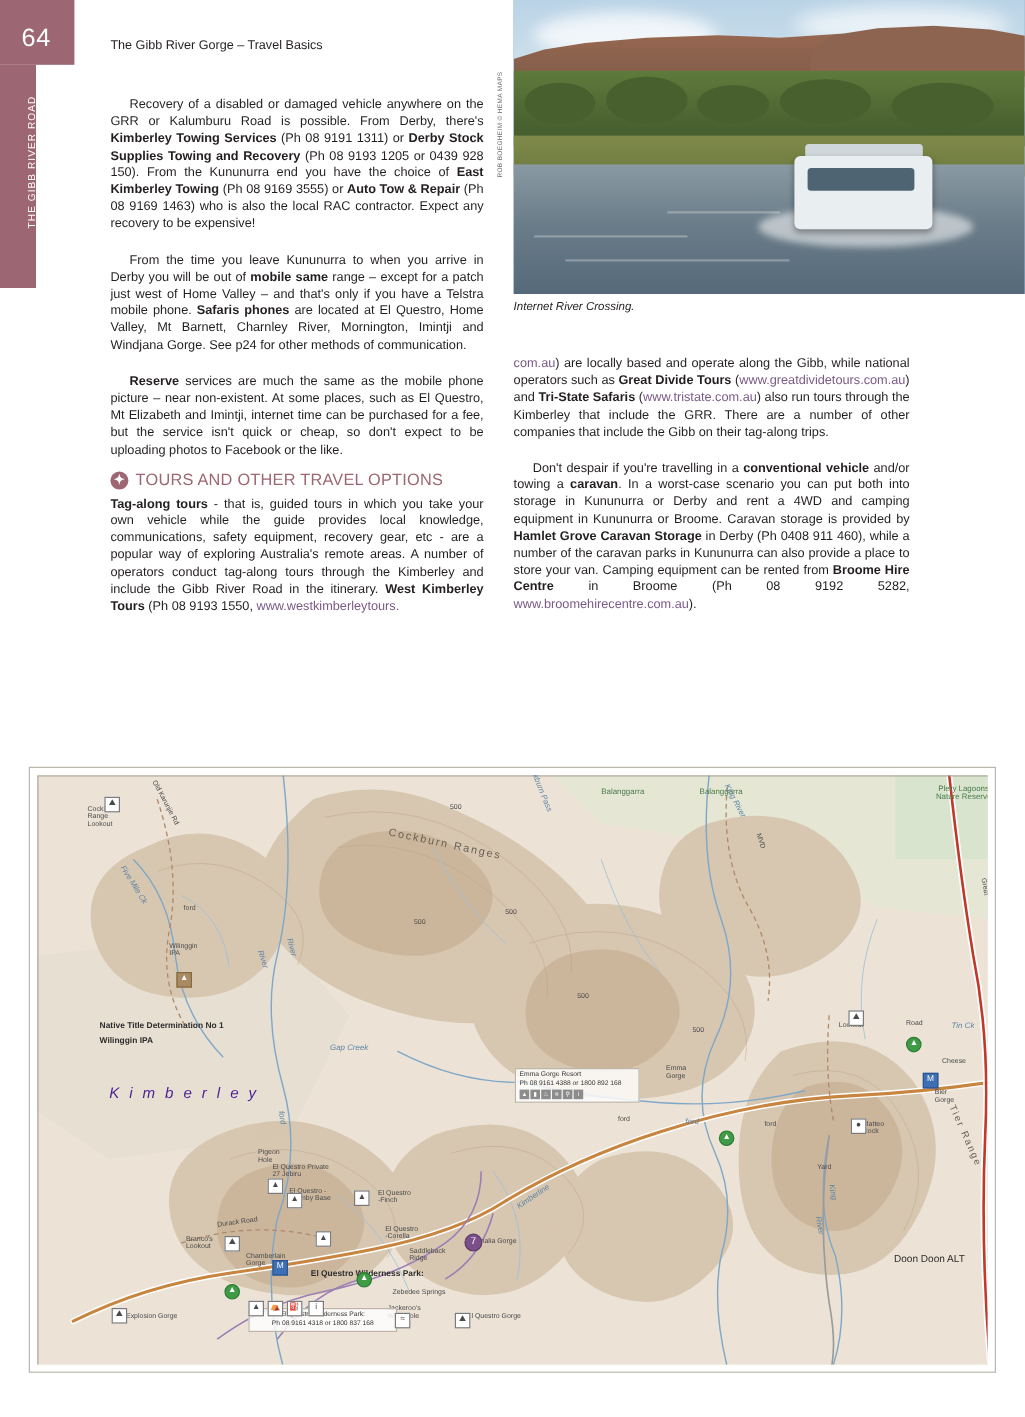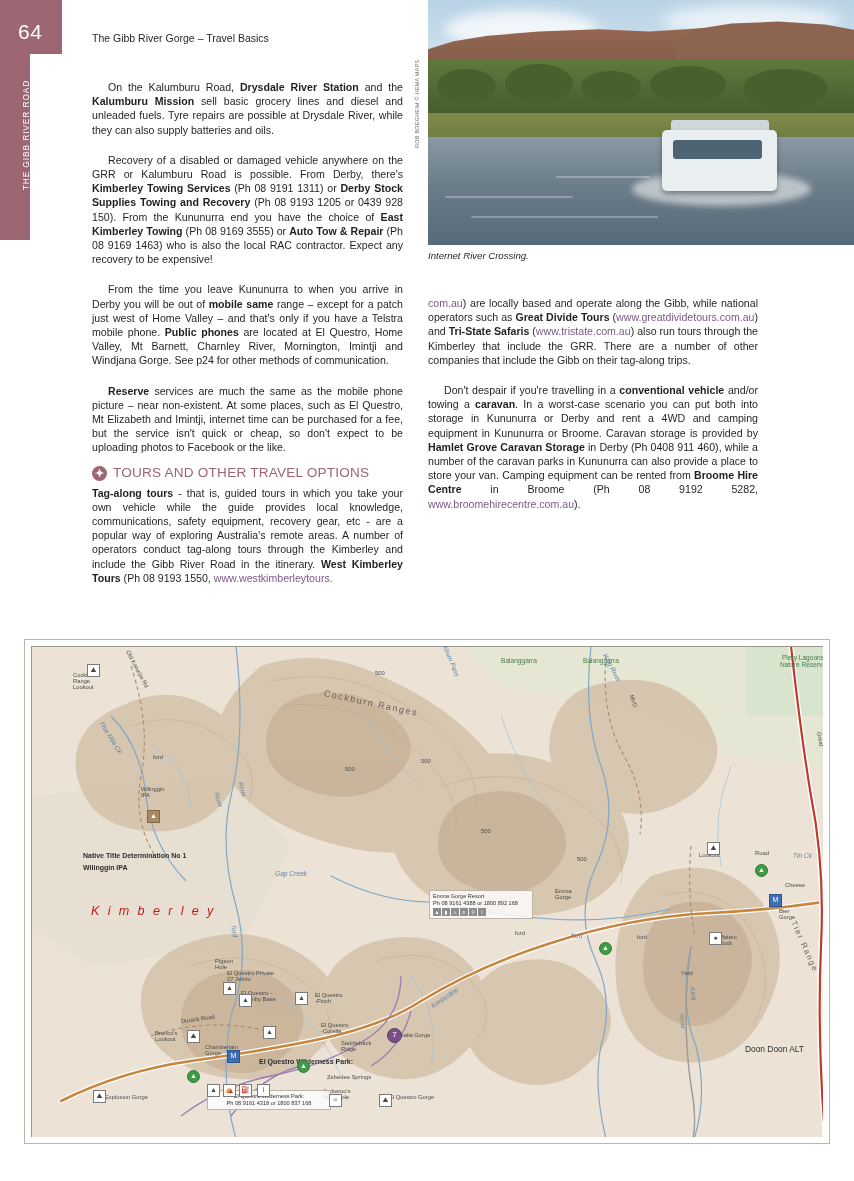--- a/index.html
+++ b/index.html
@@ -236,21 +236,21 @@
   .map svg { display: block; }
   .map-label {
     position: absolute;
     font-size: 7.2px;
     color: #3b3b3b;
     white-space: nowrap;
   }
   .map-label.big {
     font-size: 12.6px;
     letter-spacing: 2.4px;
-    color: #b91c1c;
+    color: #4c1d95;
   }
   .map-label.rangename {
     font-size: 9px;
     letter-spacing: 1.6px;
     color: #6a5f55;
     font-style: normal;
   }
   .map-label.water {
     color: #5f86a8;
     font-size: 6.6px;
@@ -335,23 +335,22 @@
   <div class="ripple" style="left:30%;top:72%;width:22%;"></div>
   <div class="splash"></div>
   <div class="vehicle-top"></div>
   <div class="vehicle"></div>
   <div class="vehicle-glass"></div>
 </div>
 <div class="photo-credit">ROB BOEGHEIM © HEMA MAPS</div>
 <div class="photo-caption">Internet River Crossing.</div>
 
 <div class="col col-left">
-  <p>On the Kalumburu Road, <b>Drysdale River Station</b> and the <b>Kalumburu Mission</b> sell basic grocery lines and diesel and unleaded fuels. Tyre repairs are possible at Drysdale River, while they can also supply batteries and oils.</p>
   <p>Recovery of a disabled or damaged vehicle anywhere on the GRR or Kalumburu Road is possible. From Derby, there's <b>Kimberley Towing Services</b> (Ph 08 9191 1311) or <b>Derby Stock Supplies Towing and Recovery</b> (Ph 08 9193 1205 or 0439 928 150). From the Kununurra end you have the choice of <b>East Kimberley Towing</b> (Ph 08 9169 3555) or <b>Auto Tow &amp; Repair</b> (Ph 08 9169 1463) who is also the local RAC contractor. Expect any recovery to be expensive!</p>
-  <p>From the time you leave Kununurra to when you arrive in Derby you will be out of <b>mobile same</b> range – except for a patch just west of Home Valley – and that's only if you have a Telstra mobile phone. <b>Public phones</b> are located at El Questro, Home Valley, Mt Barnett, Charnley River, Mornington, Imintji and Windjana Gorge. See p24 for other methods of communication.</p>
+  <p>From the time you leave Kununurra to when you arrive in Derby you will be out of <b>mobile same</b> range – except for a patch just west of Home Valley – and that's only if you have a Telstra mobile phone. <b>Safaris phones</b> are located at El Questro, Home Valley, Mt Barnett, Charnley River, Mornington, Imintji and Windjana Gorge. See p24 for other methods of communication.</p>
   <p><b>Reserve</b> services are much the same as the mobile phone picture – near non-existent. At some places, such as El Questro, Mt Elizabeth and Imintji, internet time can be purchased for a fee, but the service isn't quick or cheap, so don't expect to be uploading photos to Facebook or the like.</p>
 
   <div class="section-head">
     <div class="section-bullet">✦</div>
     <div class="section-title">TOURS AND OTHER TRAVEL OPTIONS</div>
   </div>
 
   <p style="text-indent:0"><b>Tag-along tours</b> - that is, guided tours in which you take your own vehicle while the guide provides local knowledge, communications, safety equipment, recovery gear, etc - are a popular way of exploring Australia's remote areas. A number of operators conduct tag-along tours through the Kimberley and include the Gibb River Road in the itinerary. <b>West Kimberley Tours</b> (Ph 08 9193 1550, <span class="lnk">www.westkimberleytours.</span></p>
 </div>
 

